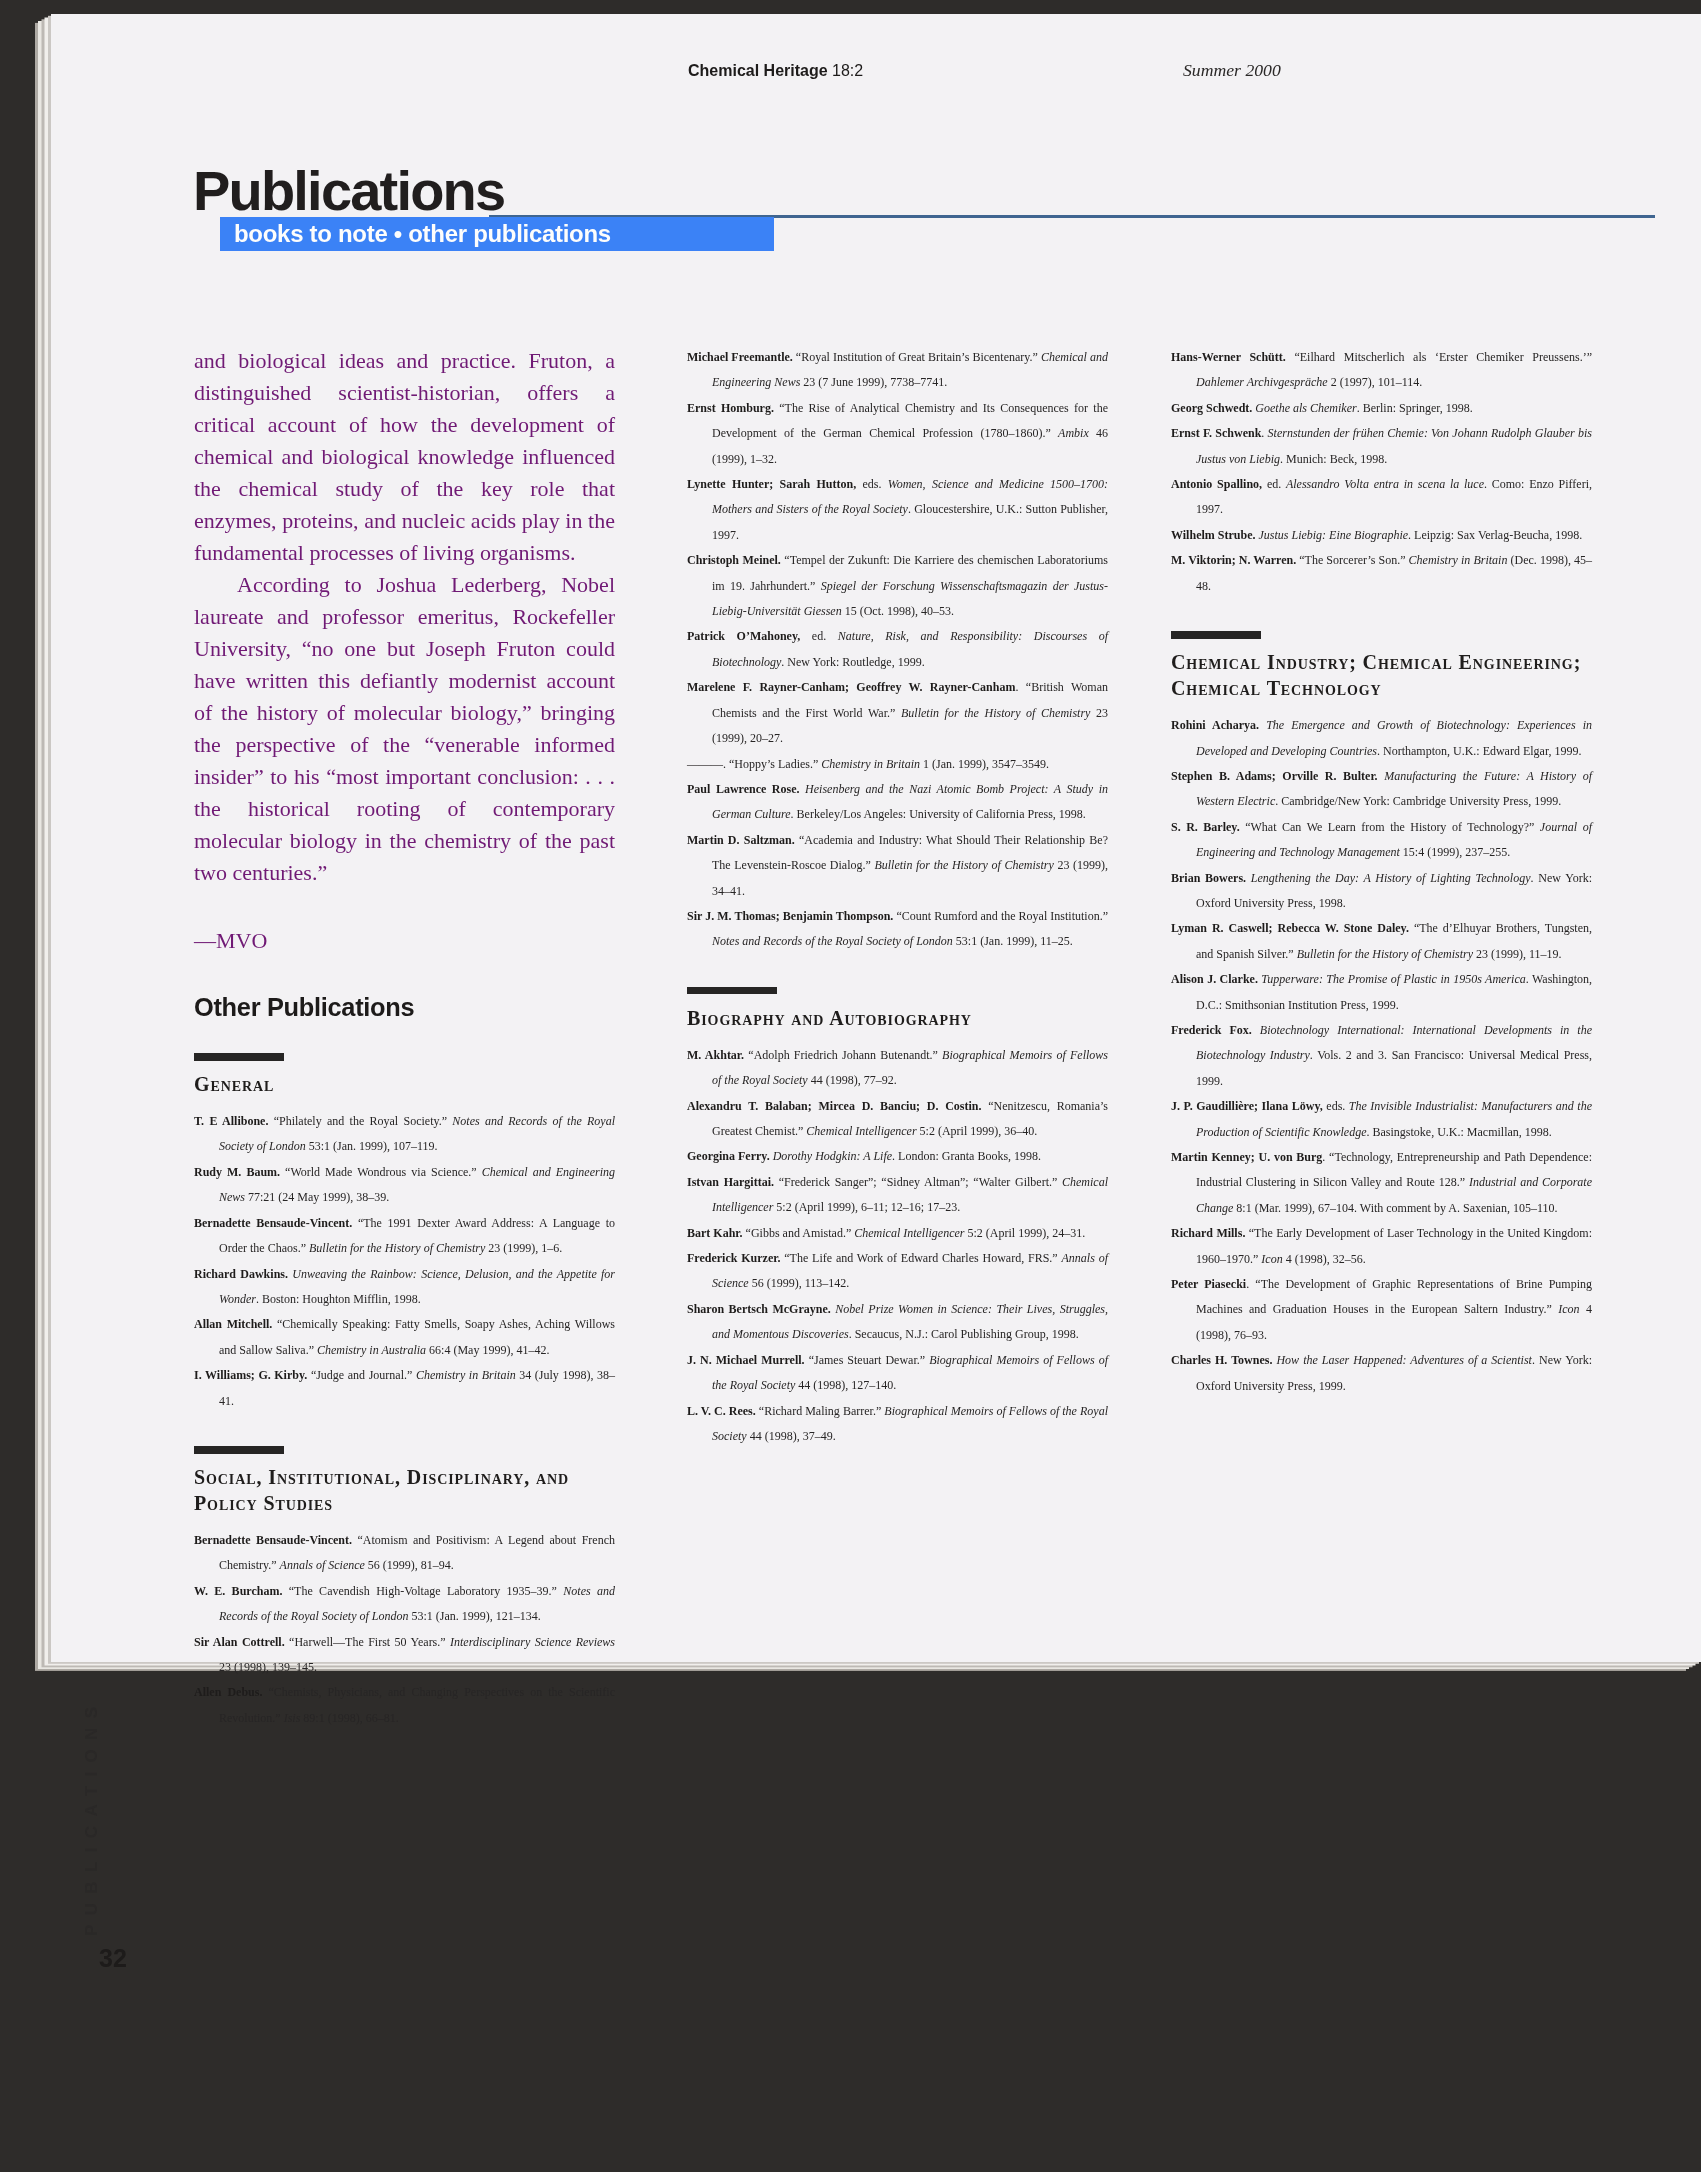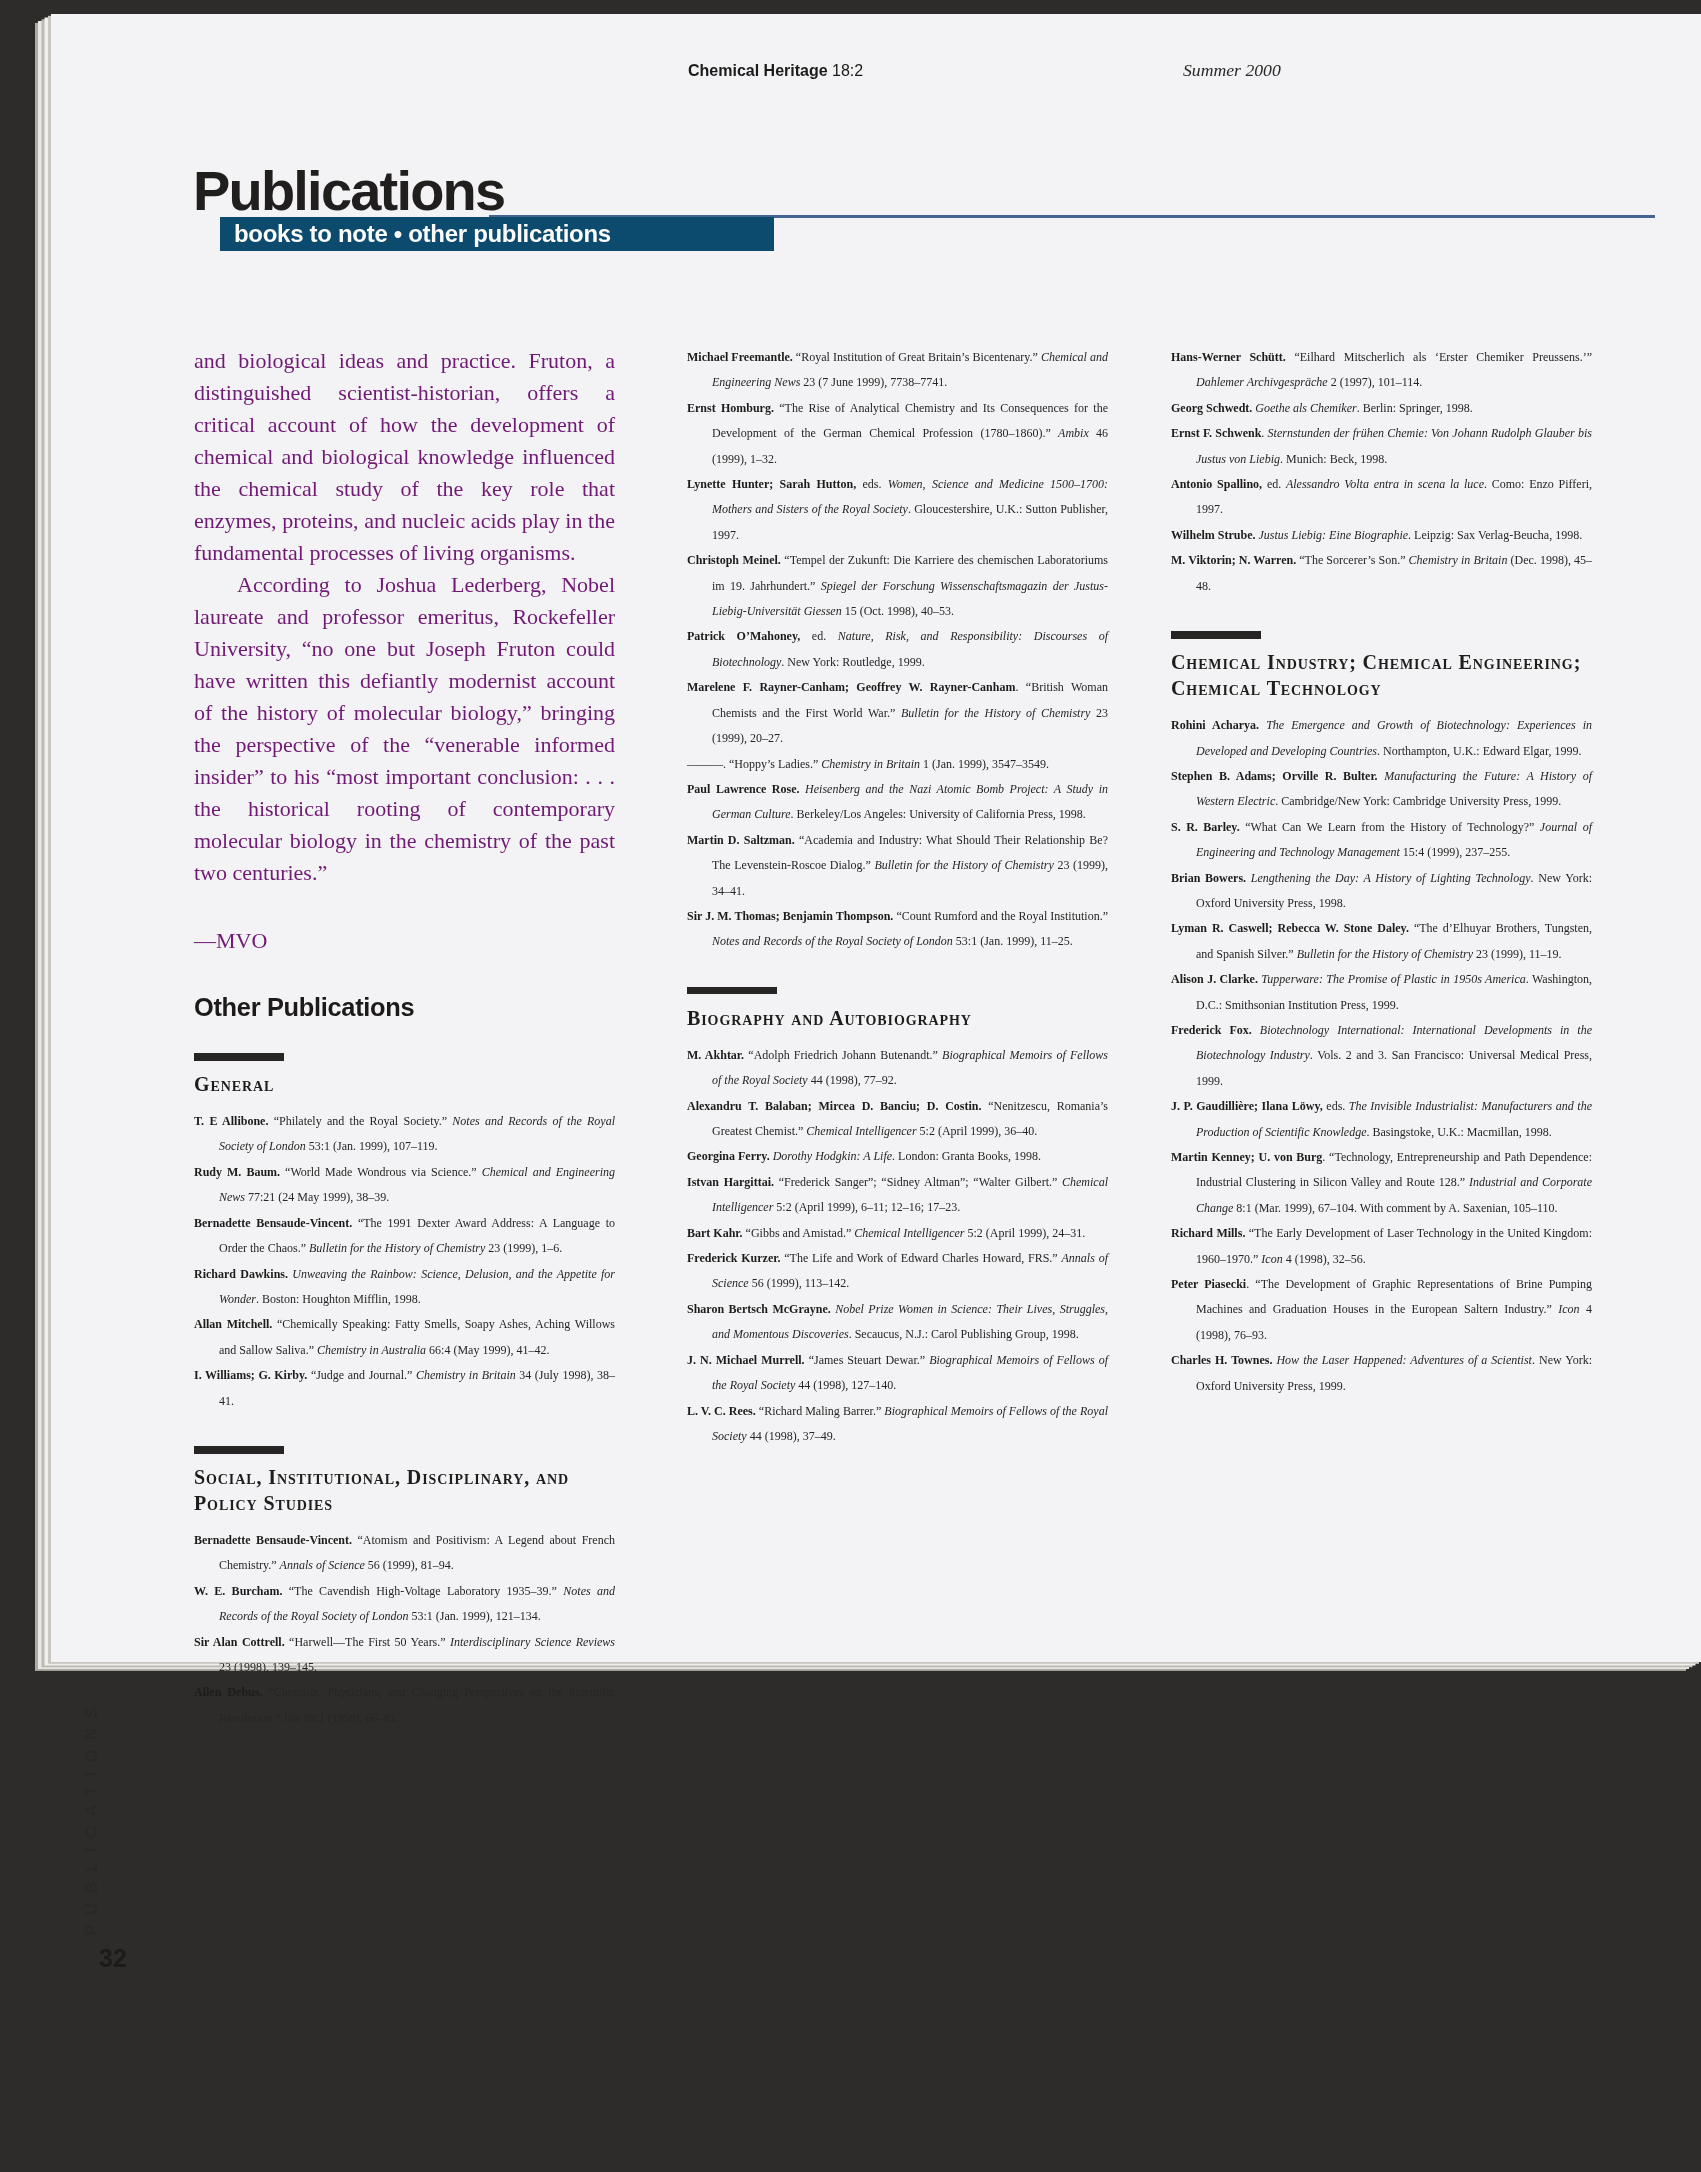--- a/index.html
+++ b/index.html
@@ -41,21 +41,21 @@
     font-weight:bold;font-size:56px;line-height:56px;
     letter-spacing:-1.8px;color:#211e1e;margin:0;
   }
   .masthead-rule{
     position:absolute;left:438px;top:201px;
     width:1166px;height:3px;background:#3f6590;
   }
   .masthead-banner{
     position:absolute;left:169px;top:203px;
     width:554px;height:34px;
-    background:#0c4a6e;
+    background:#3b82f6;
     font-family:"Liberation Sans", sans-serif;
     font-weight:bold;font-size:24px;line-height:33px;
     letter-spacing:-0.3px;color:#fdfdfc;
     padding-left:14px;box-sizing:border-box;
     white-space:nowrap;
   }
   
   .col{position:absolute;top:331px;width:421px;}
   .col1{left:143px;}
   .col2{left:636px;}

